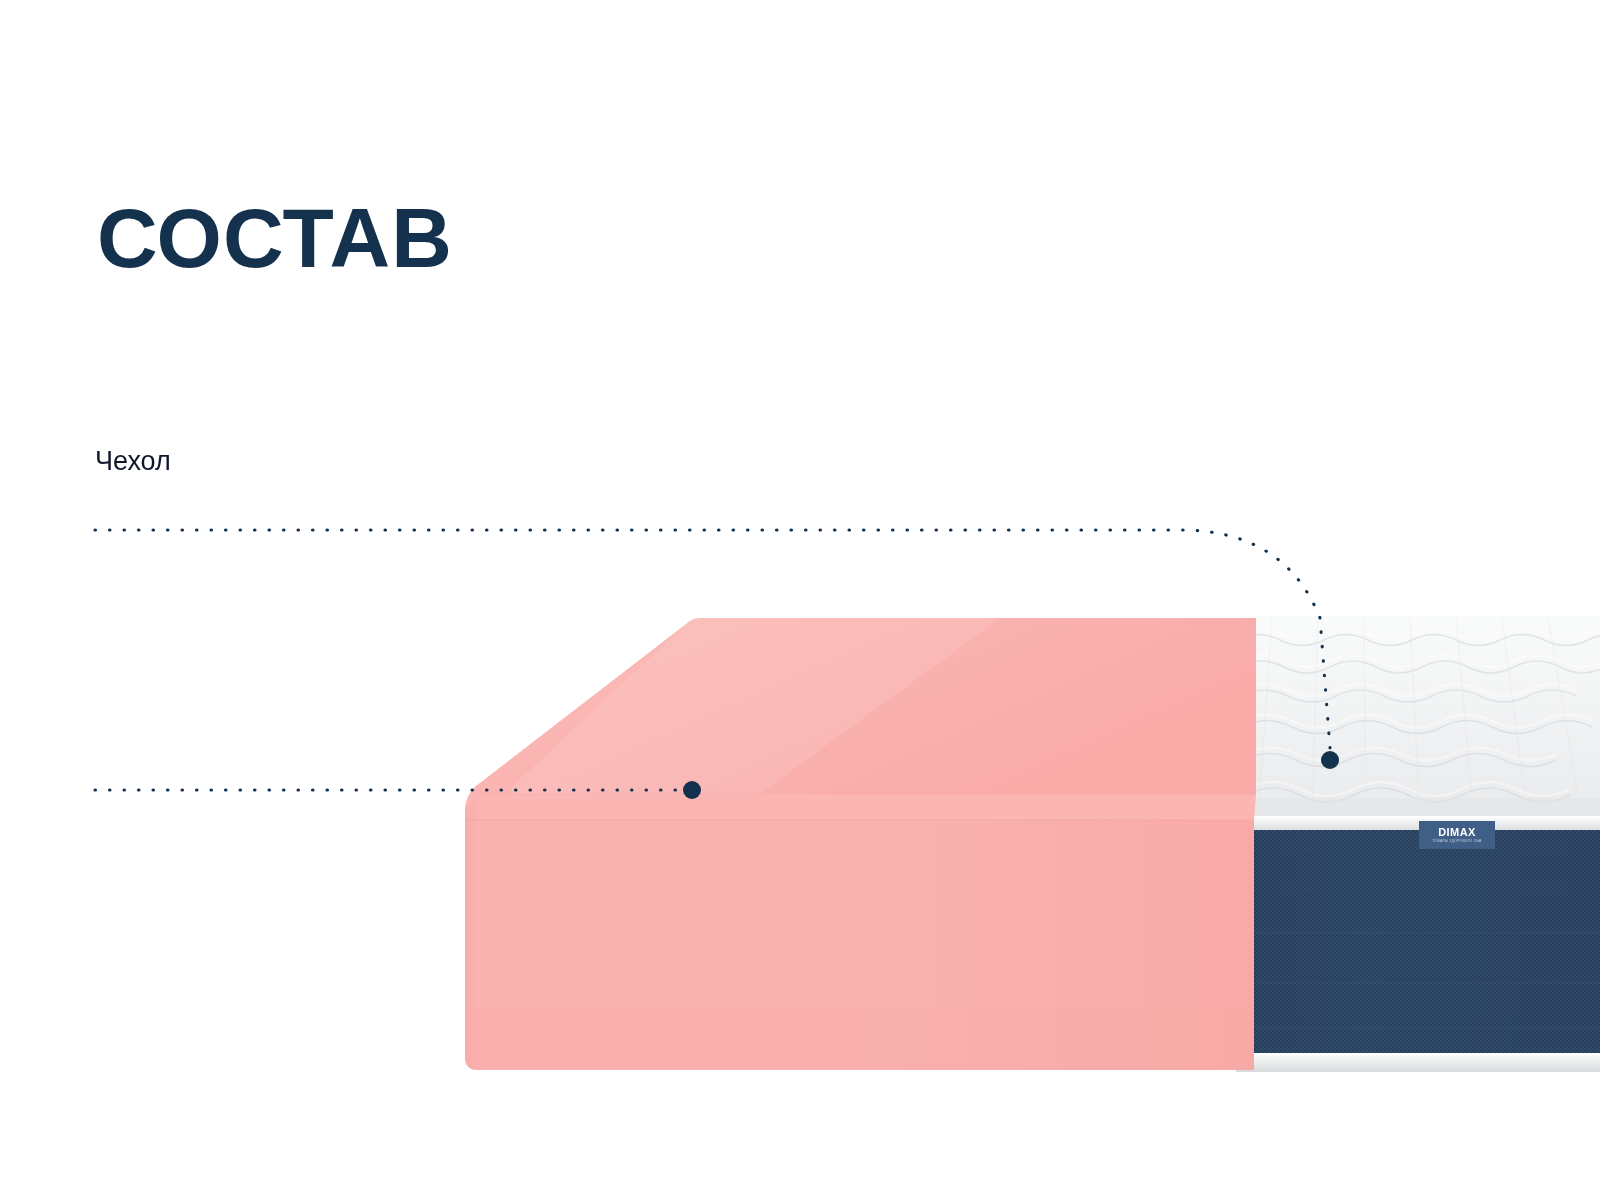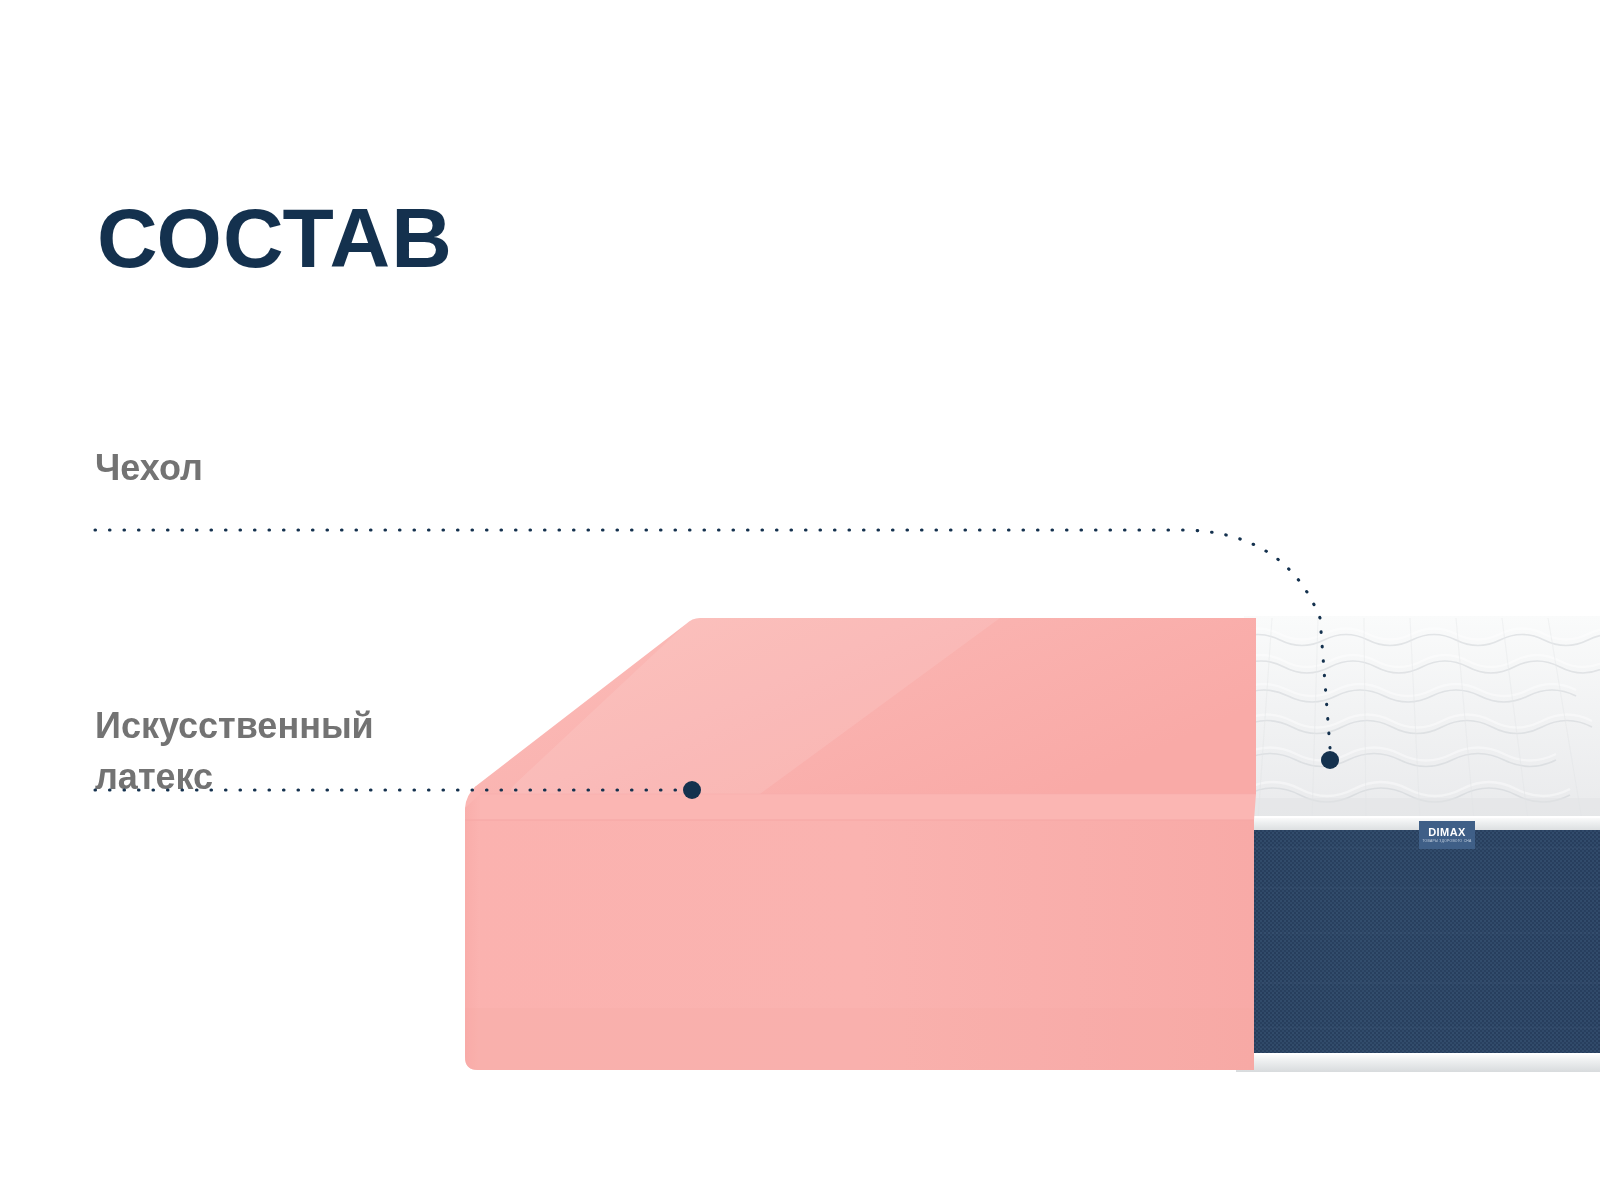--- a/index.html
+++ b/index.html
@@ -26,25 +26,25 @@
     letter-spacing:1px;
     color:#14314e;
     line-height:1;
     white-space:nowrap;
   }
 
   
   .callout { position:absolute; color:#14314e; }
   .callout .line-txt {
     display:block;
-    font-size:36px;
-    font-weight:700;
+    font-size:27px;
+    font-weight:400;
     line-height:1.42;
     white-space:nowrap;
-    color:#737373;
+    color:#0f172a;
   }
   #callout-cover { left:95px; top:434px; }
   #callout-latex  { left:95px; top:692px; }
 
   
   svg.overlay {
     position:absolute; left:0; top:0;
     width:1600px; height:1201px;
     overflow:visible;
   }
@@ -55,21 +55,21 @@
     stroke-width:3.1;
     stroke-linecap:round;
     stroke-dasharray:0.5 14;
   }
   .leader-dot { fill:#14314e; }
 
   
   .dimax-badge {
     position:absolute;
     left:1419px; top:813px;
-    width:56px; height:28px;
+    width:76px; height:28px;
     background:#3f5f87;
     display:flex;
     flex-direction:column;
     align-items:center;
     justify-content:center;
     overflow:hidden;
   }
   .dimax-badge .bm {
     font-size:11px;
     font-weight:700;
@@ -90,24 +90,20 @@
 <body>
 
 <div class="stage">
 
   <div class="page-title">СОСТАВ</div>
 
   <div class="callout" id="callout-cover">
     <span class="line-txt">Чехол</span>
   </div>
 
-  <div class="callout" id="callout-latex">
-    <span class="line-txt">Искусственный</span>
-    <span class="line-txt">латекс</span>
-  </div>
 
   <svg class="overlay" viewBox="0 0 1600 1201">
     <defs>
 
       <linearGradient id="gTop" x1="0" y1="0" x2="1" y2="0.5">
         <stop offset="0" stop-color="#fcbcb8"></stop>
         <stop offset="0.45" stop-color="#fab4b1"></stop>
         <stop offset="1" stop-color="#f9aaa7"></stop>
       </linearGradient>
 

